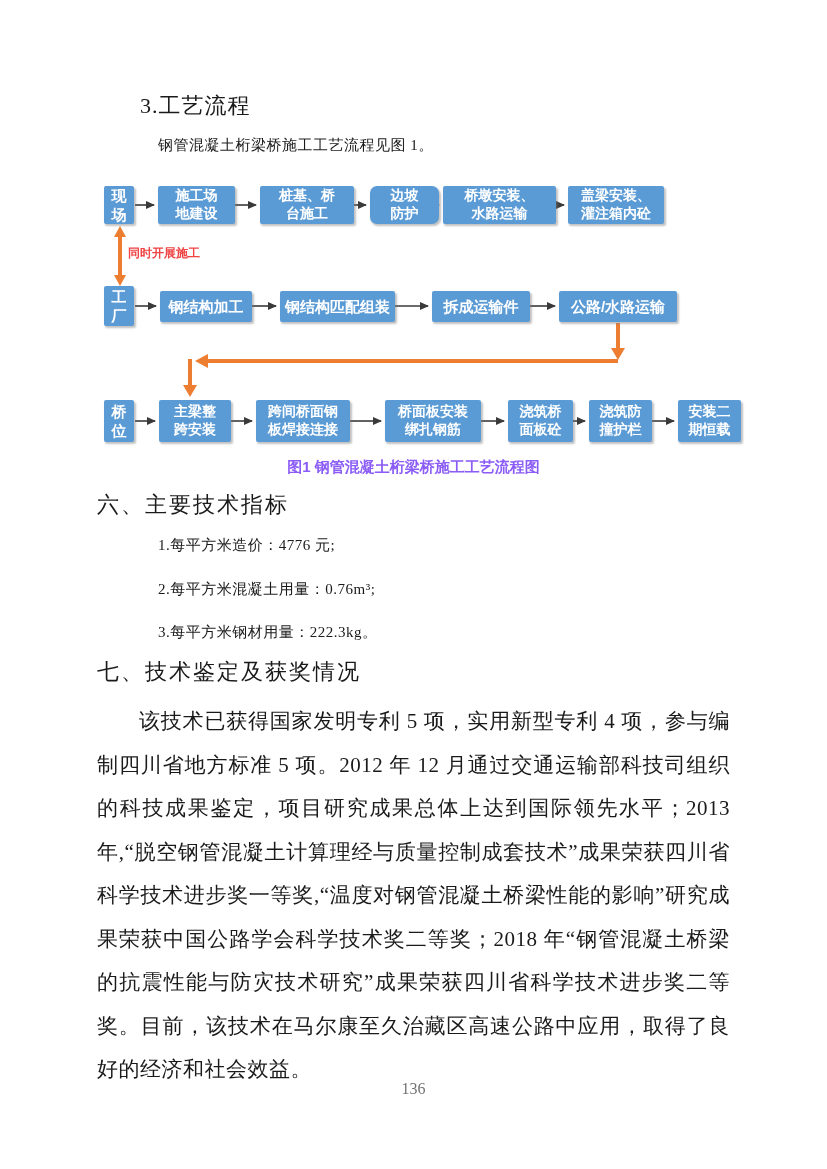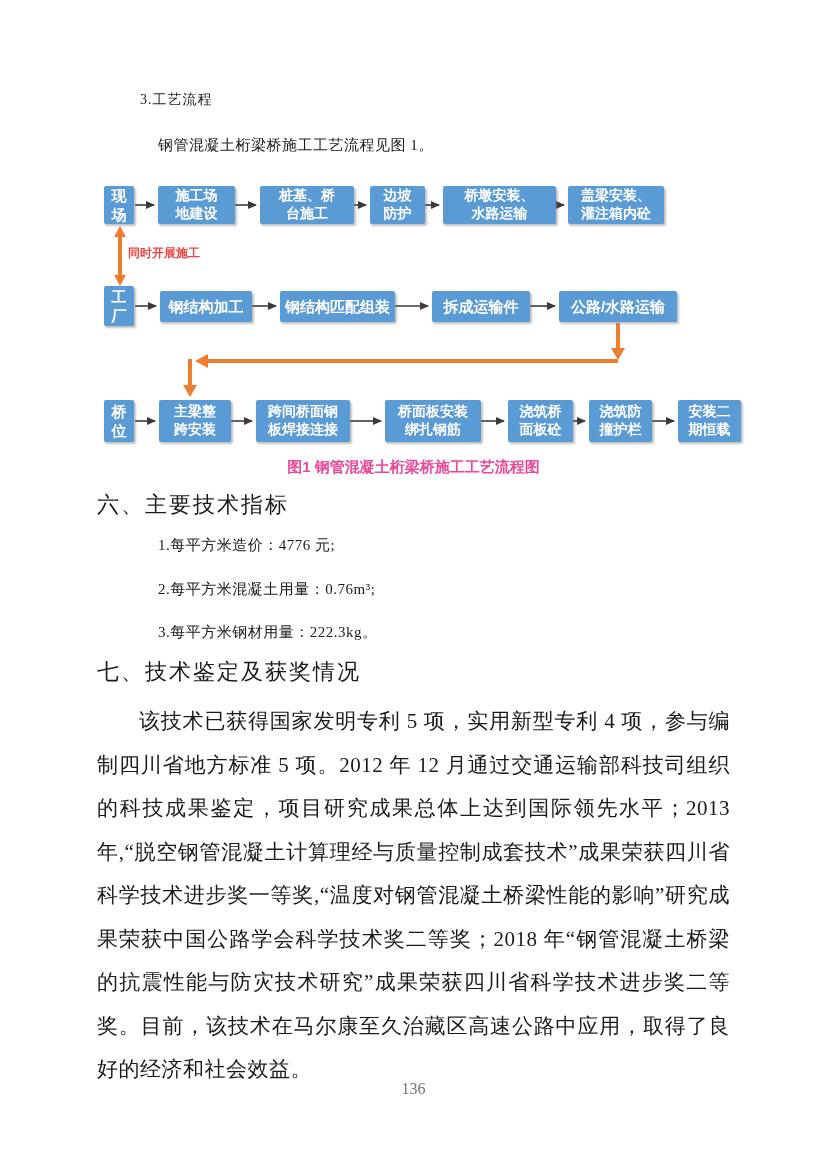--- a/index.html
+++ b/index.html
@@ -6,34 +6,34 @@
   .page{
     position:relative;
     width:827px;height:1169px;
     background:#ffffff;
     overflow:hidden;
     font-family:"Liberation Serif", serif;
     color:#1a1a1a;
   }
   
   .abs{position:absolute;}
-  .h-num{font-size:14px;letter-spacing:1px;}
+  .h-num{font-size:22px;letter-spacing:1px;}
   .body-line{font-size:15px;letter-spacing:0.5px;margin-left:18px;}
   .section-head{font-size:22px;letter-spacing:2px;}
   .para{
     left:97px;top:700px;width:633px;
     font-size:21px;line-height:43.5px;
     text-align:justify;text-indent:2em;
     letter-spacing:0.5px;
   }
   .caption{
     left:97px;top:458px;width:633px;
     text-align:center;
     font-family:"Liberation Sans", sans-serif;
-    font-weight:bold;font-size:15px;color:#ec4899;
+    font-weight:bold;font-size:15px;color:#8b5cf6;
   }
   .pagenum{
     left:0;top:1080px;width:827px;text-align:center;
     font-size:16px;color:#737373;
   }
   
   .flow{position:absolute;left:0;top:183px;width:827px;height:264px;}
   .flow svg{position:absolute;left:0;top:0;}
   .fcb{
     position:absolute;
@@ -103,21 +103,21 @@
       <line x1="190" y1="176" x2="190" y2="204" stroke="#ED7D31" stroke-width="4"></line>
       <polygon points="183,202 197,202 190,214" fill="#ED7D31"></polygon>
     </svg>
 
     <div class="fcb f15" style="left:104px;top:3px;width:30px;height:38px;">现
 场</div>
     <div class="fcb f14" style="left:158px;top:3px;width:77px;height:38px;">施工场
 地建设</div>
     <div class="fcb f14" style="left:260px;top:3px;width:94px;height:38px;">桩基、桥
 台施工</div>
-    <div class="fcb f14" style="left:370px;top:3px;width:55px;height:38px;">边坡
+    <div class="fcb f14" style="left:370px;top:3px;width:69px;height:38px;border-radius:7px;">边坡
 防护</div>
     <div class="fcb f14" style="left:443px;top:3px;width:113px;height:38px;">桥墩安装、
 水路运输</div>
     <div class="fcb f14" style="left:568px;top:3px;width:96px;height:38px;">盖梁安装、
 灌注箱内砼</div>
 
     <div class="flow-label" style="left:128px;top:62px;font-size:12px;">同时开展施工</div>
 
     <div class="fcb f15" style="left:104px;top:103px;width:30px;height:40px;">工
 厂</div>

